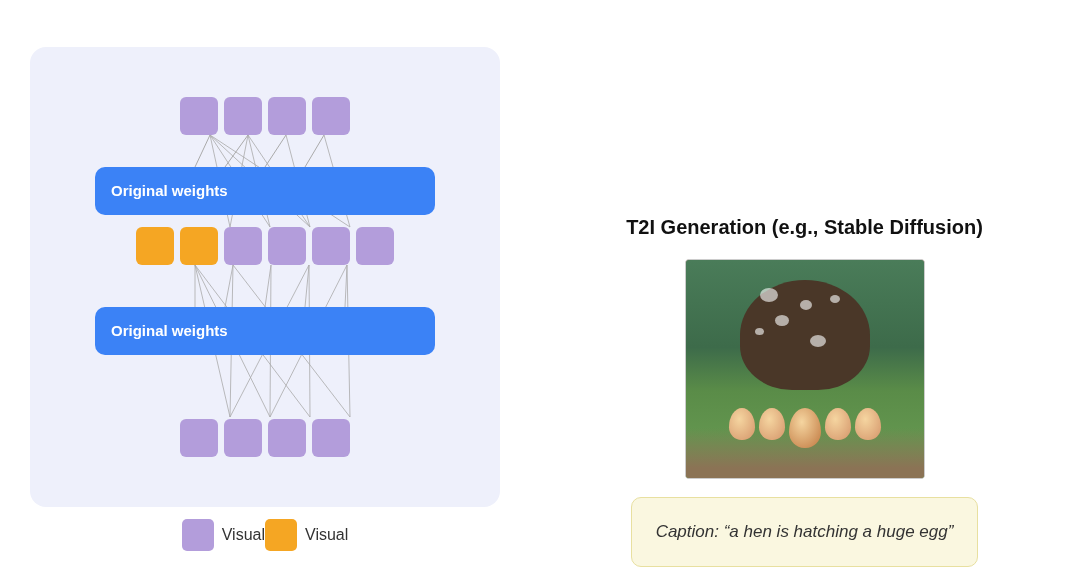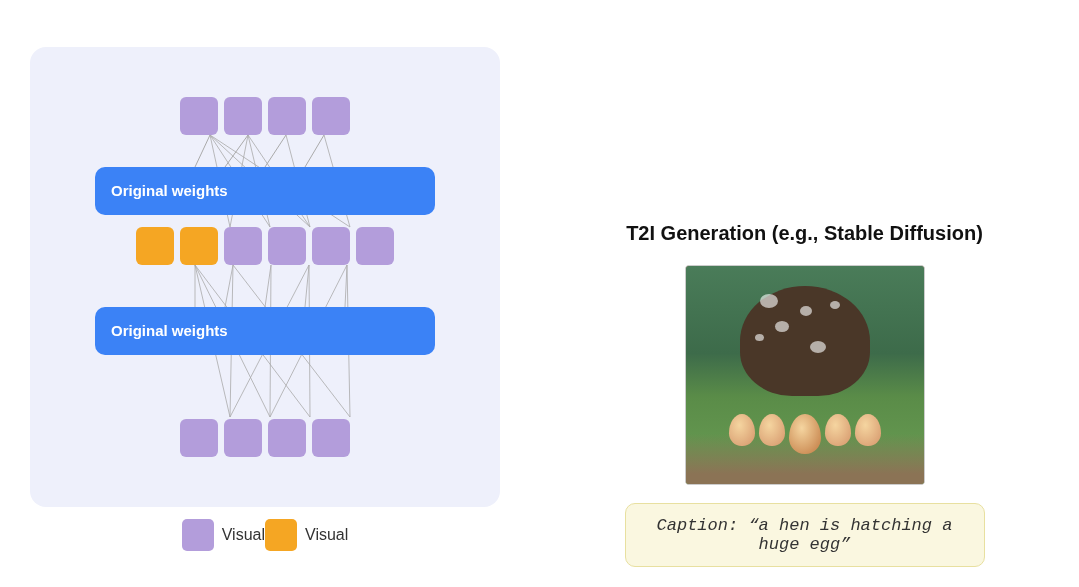--- a/index.html
+++ b/index.html
@@ -205,27 +205,26 @@
       width: 26px;
       height: 32px;
       background: radial-gradient(ellipse at 40% 35%, #f5d5a0, #d4956a);
       border-radius: 50% 50% 48% 48% / 60% 60% 40% 40%;
     }
 
     .caption-box {
       background: #faf7e0;
       border: 1.5px solid #e8e0a0;
       border-radius: 10px;
-      padding: 12px 24px;
+      padding: 24px 24px;
       margin-top: 18px;
       font-size: 17px;
       color: #333;
       text-align: center;
       max-width: 360px;
-      font-family: Liberation Mono, monospace;
     }
 
     .caption-box span {
       font-style: italic;
     }
   </style>
 </head>
 <body>
 
 <div class="left-panel">

